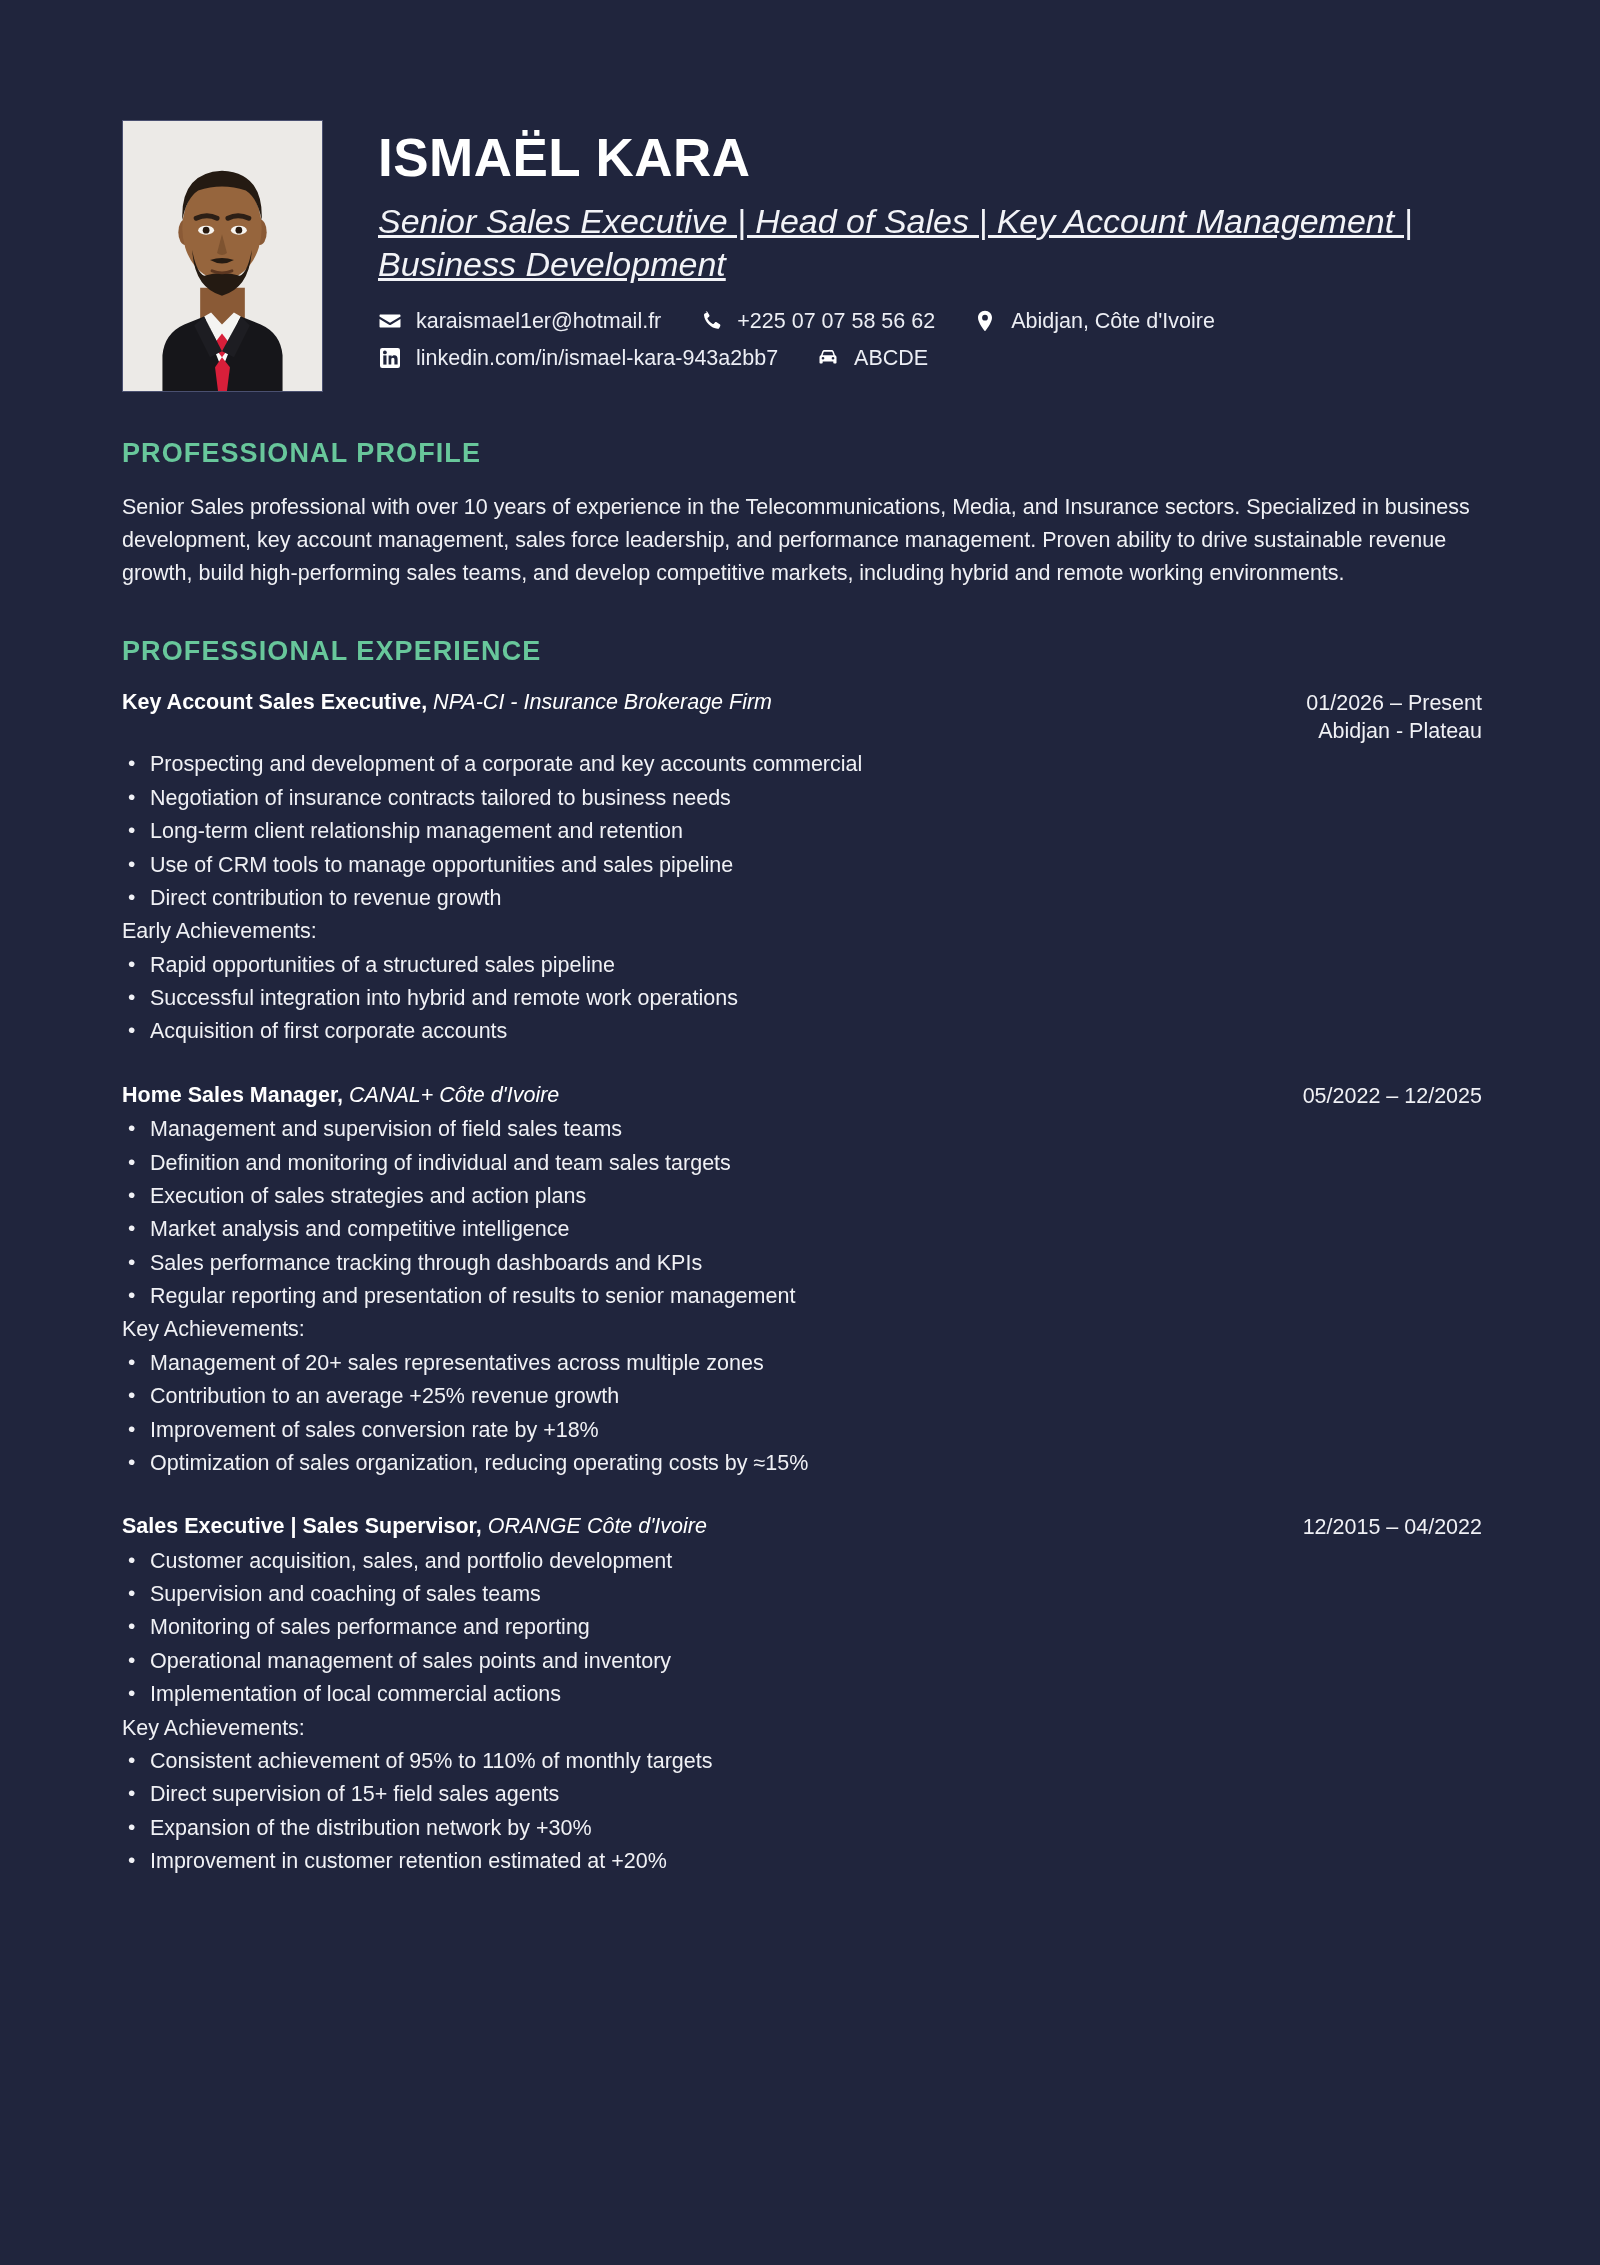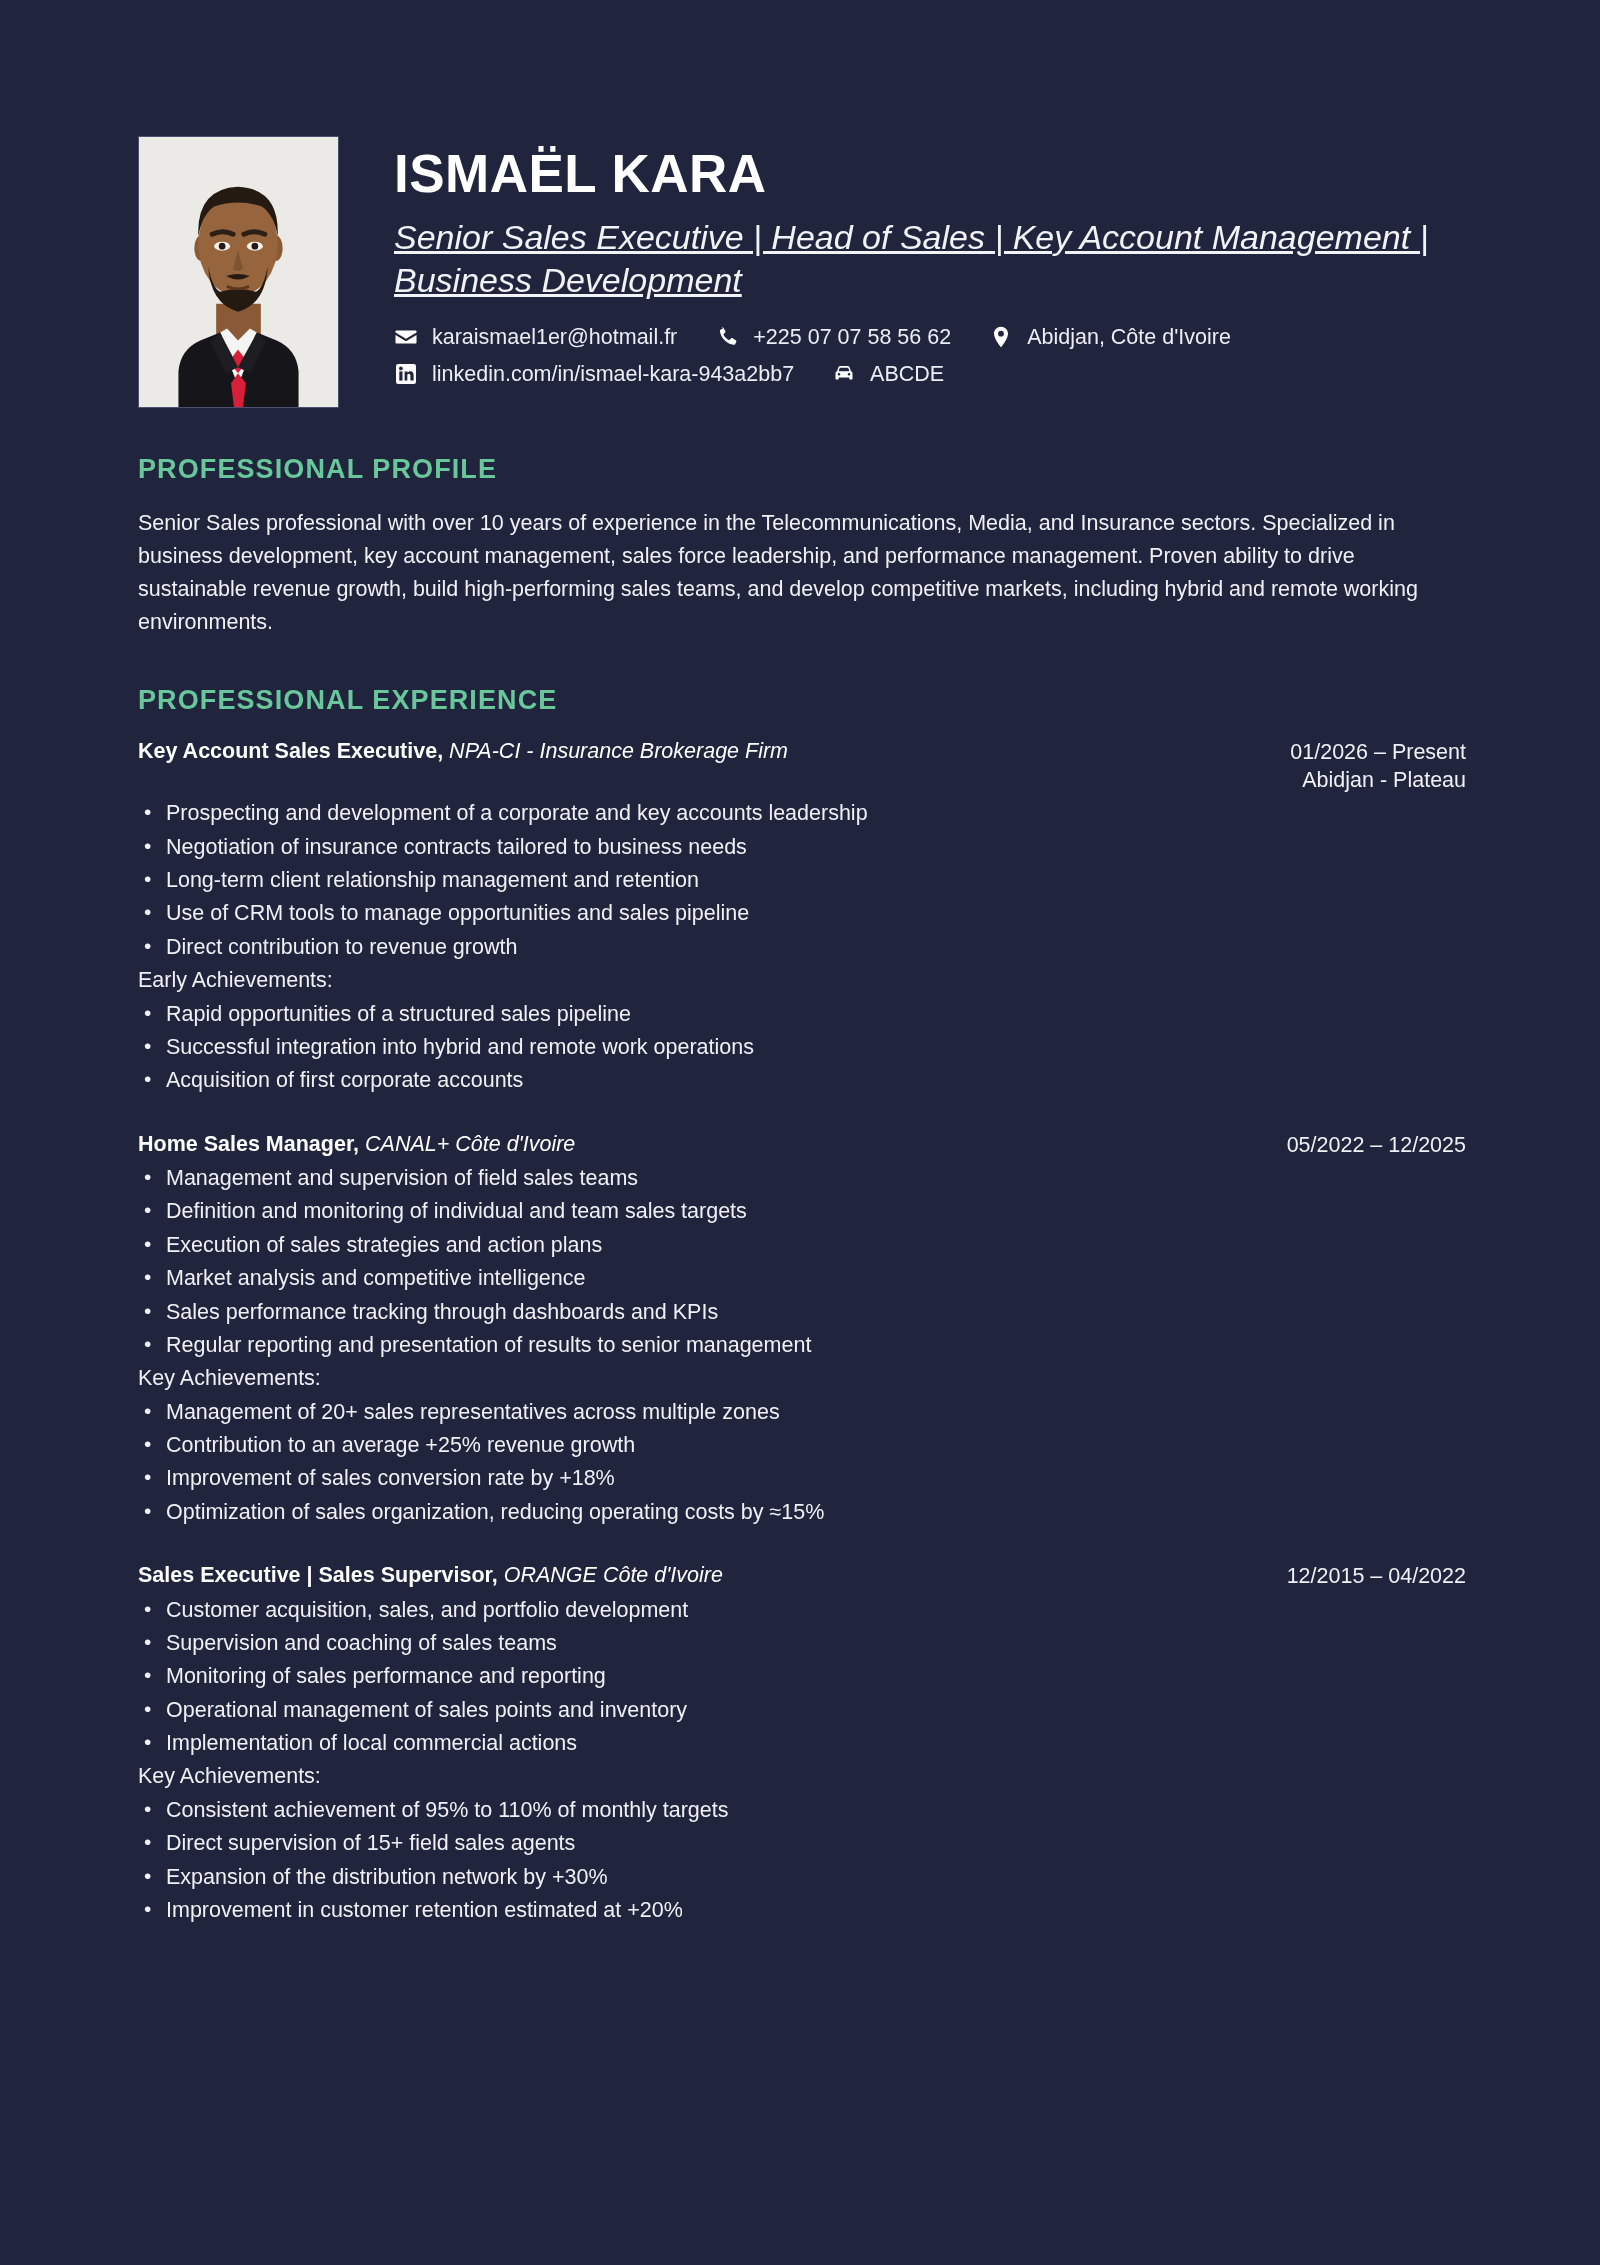--- a/index.html
+++ b/index.html
@@ -12,21 +12,21 @@
     background: #20253d;
     font-family: "Liberation Sans", sans-serif;
     color: #ffffff;
     overflow: hidden;
   }
 
   .page {
     position: relative;
     width: 1600px;
     height: 2265px;
-    padding: 16px;
+    padding: 0;
     box-sizing: border-box;
   }
 
   .content {
     padding: 120px 118px 0 122px;
   }
 
   
   .header {
     display: flex;
@@ -293,21 +293,21 @@
 
     <div class="section">
       <h2 class="section-title">PROFESSIONAL EXPERIENCE</h2>
       <div id="jobs">
           <div class="job">
             <div class="job-head">
               <div class="job-title"><span class="role">Key Account Sales Executive,</span><span class="company"> NPA-CI - Insurance Brokerage Firm</span></div>
               <div class="job-meta"><span>01/2026 – Present</span><span class="loc">Abidjan - Plateau</span></div>
             </div>
             <ul class="job-list">
-              <li class="bullet">Prospecting and development of a corporate and key accounts leadership</li>
+              <li class="bullet">Prospecting and development of a corporate and key accounts commercial</li>
               <li class="bullet">Negotiation of insurance contracts tailored to business needs</li>
               <li class="bullet">Long-term client relationship management and retention</li>
               <li class="bullet">Use of CRM tools to manage opportunities and sales pipeline</li>
               <li class="bullet">Direct contribution to revenue growth</li>
               <li class="plain">Early Achievements:</li>
               <li class="bullet">Rapid opportunities of a structured sales pipeline</li>
               <li class="bullet">Successful integration into hybrid and remote work operations</li>
               <li class="bullet">Acquisition of first corporate accounts</li>
             </ul>
           </div>

